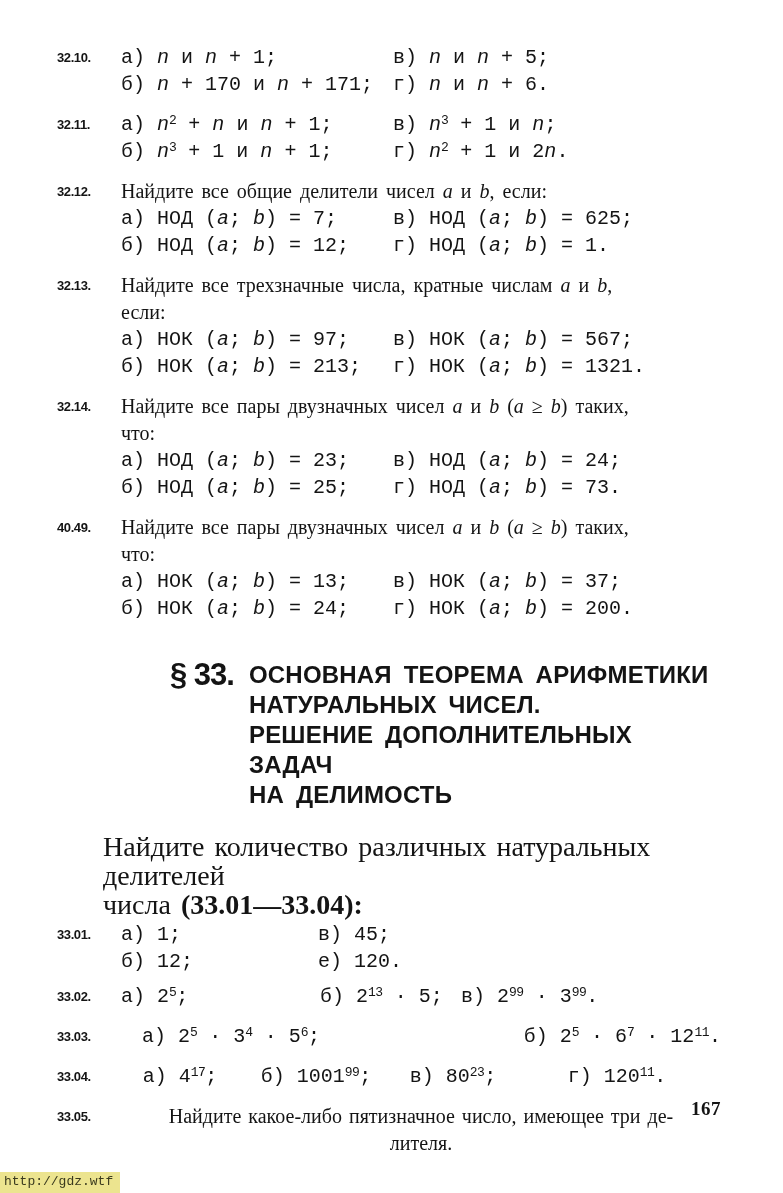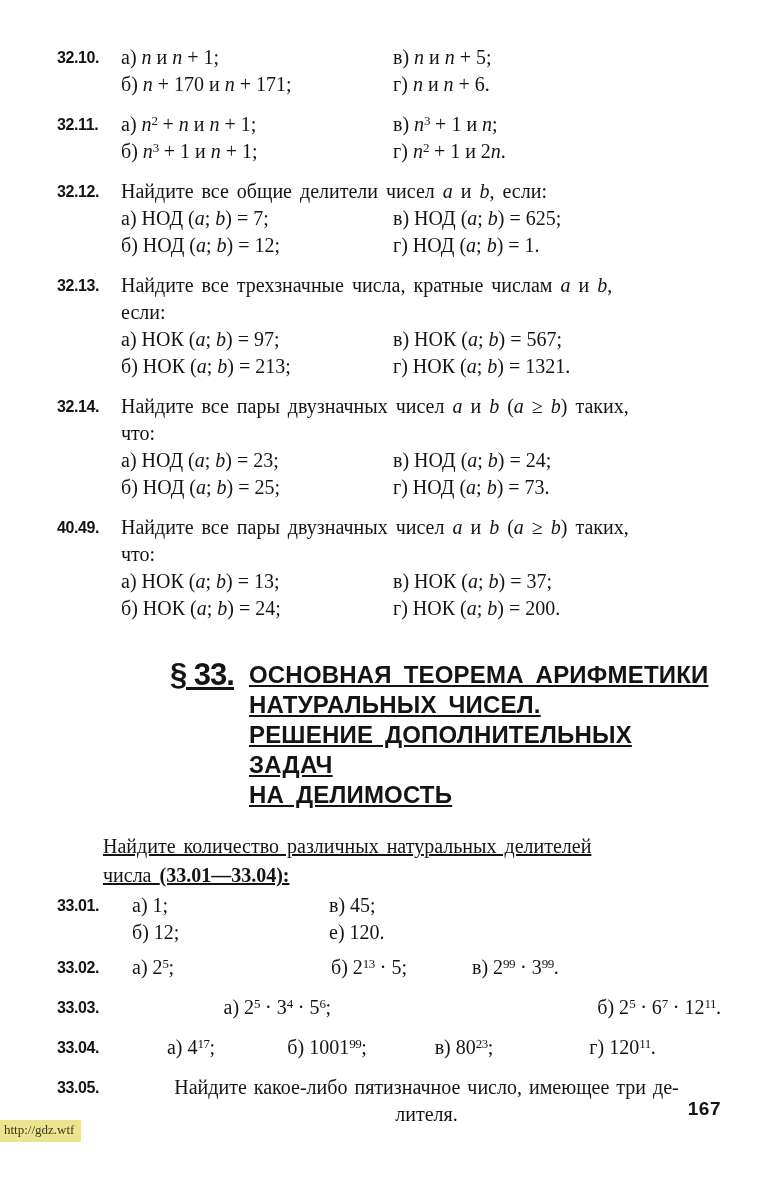--- a/index.html
+++ b/index.html
@@ -11,89 +11,87 @@
     position: relative;
     overflow: hidden;
   }
   .page { padding: 44px 62px 0 57px; }
 
   .problem { display: flex; margin-bottom: 13px; }
   .pnum {
     flex: 0 0 64px;
     font-family: "Liberation Sans", sans-serif;
     font-weight: bold;
-    font-size: 16px;
+    font-size: 13px;
     letter-spacing: -0.4px;
     line-height: 27px;
     white-space: nowrap;
   }
   .pbody { flex: 1; font-size: 20px; line-height: 27px; }
   .intro { white-space: pre-line; word-spacing: 3px; }
   .ptext { white-space: pre-line; word-spacing: 2px; text-align: center; }
-  .prow { display: grid; }
+  .prow { display: grid; font-family: Liberation Mono, monospace; }
   .cols-32   { grid-template-columns: 272px 1fr; }
   .cols-3301 { grid-template-columns: 197px 175px 1fr; }
   .cols-3302 { grid-template-columns: 199px 141px 1fr; }
   .cols-3303 { grid-template-columns: 199px 1fr; text-align: right; }
   .cols-3304 { grid-template-columns: 118px 154px 120px 1fr; text-align: center; }
   .item { white-space: nowrap; }
 
   sup { font-size: 13px; line-height: 0; vertical-align: 6px; letter-spacing: -0.5px; }
   i { font-style: italic; }
   b { font-weight: bold; }
 
   .section {
     display: flex;
     margin: 38px 0 22px 113px;
     font-family: "Liberation Sans", sans-serif;
     font-weight: bold;
-    text-decoration: underline;
   }
   .section-mark {
     font-size: 31px;
     line-height: 30px;
     margin-right: 15px;
     letter-spacing: -1px;
     white-space: nowrap;
   }
   .section-title {
     font-size: 24px;
     line-height: 30px;
     letter-spacing: 0.2px;
     word-spacing: 5px;
     white-space: pre-line;
   }
 
   .intro33 {
     margin-left: 46px;
-    font-size: 20px;
+    font-size: 28px;
     line-height: 29px;
     white-space: pre-line;
     word-spacing: 3px;
     margin-bottom: 2px;
-    text-decoration: underline;
-  }
-  .group33 .problem { margin-bottom: 13px; gap: 11px; }
+  }
+  .group33 .problem { margin-bottom: 13px; }
   .p3301 { margin-bottom: 8px !important; }
 
   .page-number {
     position: absolute;
     top: 1098px;
     right: 62px;
-    font-family: Liberation Sans, sans-serif;
+    font-family: Liberation Serif, serif;
     font-weight: bold;
     font-size: 19px;
     letter-spacing: 0.5px;
   }
   .watermark {
     position: absolute;
-    left: 0; top: 1120px;
+    left: 0; top: 1172px;
     background: #ece48f;
     color: #3a3a1e;
-    font-family: Liberation Serif, serif;
+    font-family: Liberation Mono, monospace;
     font-size: 13px;
     padding: 2px 7px 4px 4px;
   }
 </style>
 </head>
 <body>
 
 <div class="page">
 
   <div class="problem">

